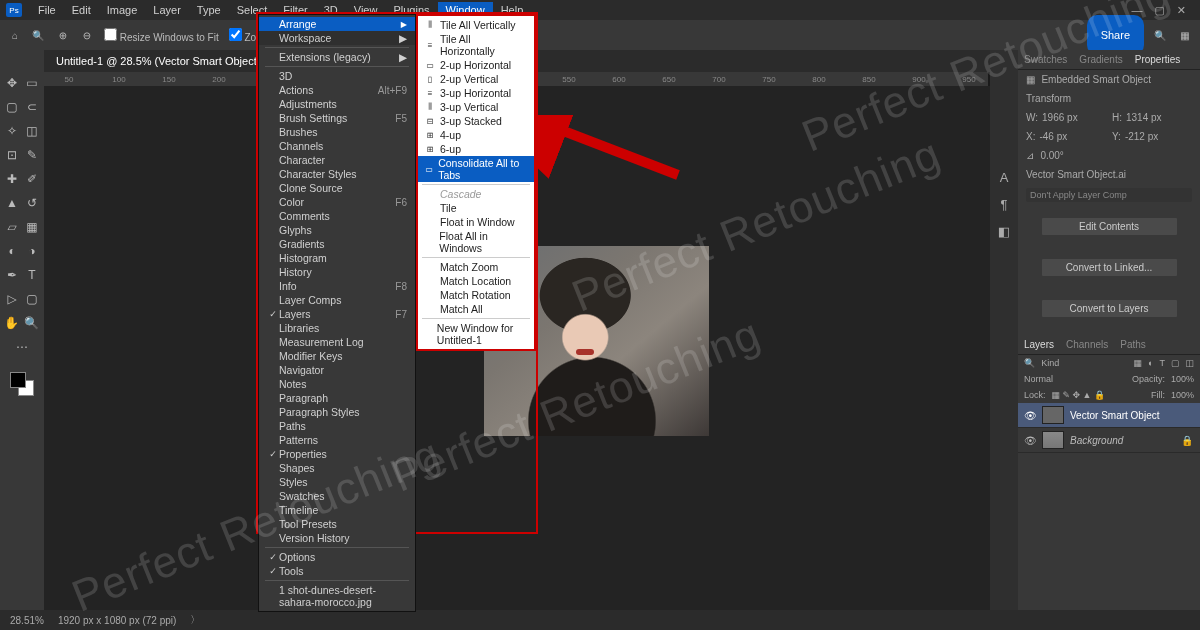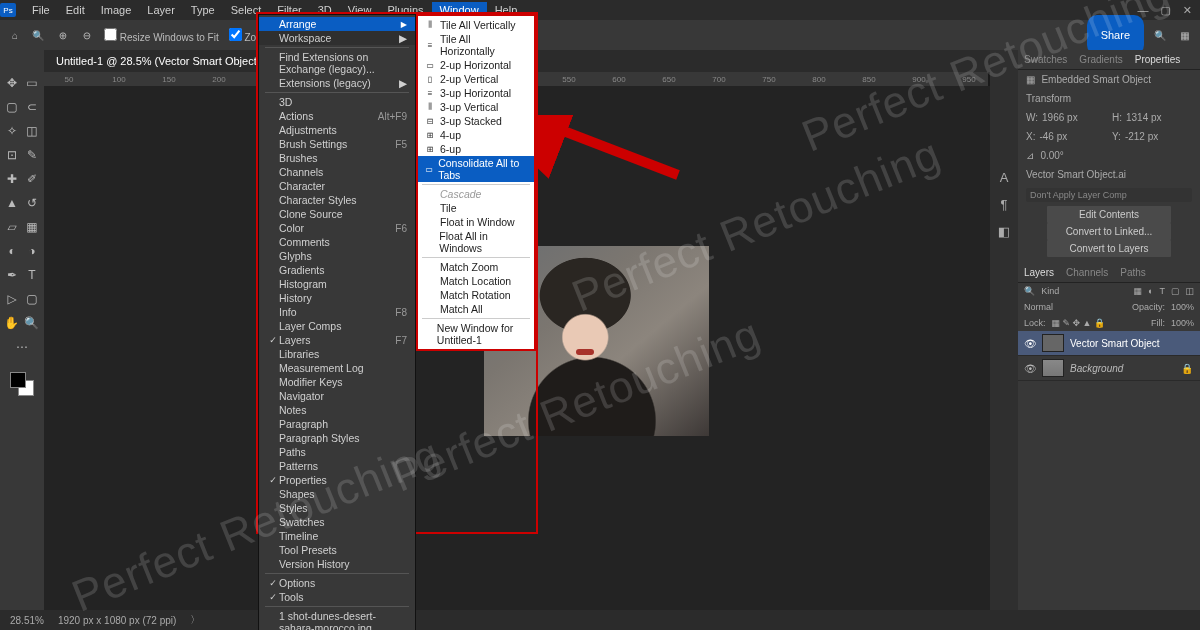--- a/index.html
+++ b/index.html
@@ -1,19 +1,19 @@
 <!DOCTYPE html>
 <html><head>
 <meta charset="utf-8">
 <style>
   * { margin: 0; padding: 0; box-sizing: border-box; font-family: "Segoe UI", Tahoma, sans-serif; }
   body { background: #1a1a1a; color: #ccc; width: 1200px; height: 630px; overflow: hidden; position: relative; font-size: 11px; }
 
   
-  .menubar { height: 20px; background: #2b2b2b; display: flex; align-items: center; padding: 0 0; gap: 2px; }
+  .menubar { height: 20px; background: #2b2b2b; display: flex; align-items: center; padding: 0 6px; gap: 2px; }
   .menubar .logo { width: 16px; height: 14px; background: #0a5dc2; border-radius: 2px; display: flex; align-items: center; justify-content: center; font-size: 8px; color: #fff; margin-right: 6px; }
   .menubar .mitem { padding: 2px 8px; font-size: 11px; color: #d0d0d0; cursor: pointer; }
   .menubar .mitem.open { background: #0a5dc2; color: #fff; }
   .win-controls { margin-left: auto; display: flex; gap: 12px; padding-right: 8px; }
   .win-controls span { font-size: 11px; color: #aaa; cursor: pointer; }
 
   
   .optionbar { height: 30px; background: #383838; display: flex; align-items: center; padding: 0 8px; gap: 10px; font-size: 10px; color: #bbb; }
   .optionbar .share { margin-left: auto; background: #0a5dc2; color: #fff; padding: 14px 14px; border-radius: 10px; font-size: 11px; }
   .optionbar .ic { width: 14px; height: 14px; display: inline-flex; align-items: center; justify-content: center; color: #bbb; }
@@ -73,21 +73,21 @@
   
   .rightcol { position: absolute; right: 0; top: 50px; width: 210px; bottom: 20px; display: flex; }
   .minitabs { width: 28px; background: #2f2f2f; display: flex; flex-direction: column; align-items: center; gap: 12px; padding-top: 120px; }
   .minitabs span { color: #aaa; font-size: 13px; }
   .panels { flex: 1; background: #383838; display: flex; flex-direction: column; font-size: 10px; color: #bbb; }
   .panel-tabs { display: flex; height: 20px; align-items: center; border-bottom: 1px solid #222; }
   .panel-tabs span { padding: 3px 6px; font-size: 10px; color: #888; }
   .panel-tabs span.act { color: #ddd; }
   .proprow { display: flex; padding: 4px 8px; font-size: 10px; color: #aaa; gap: 6px; align-items: center; }
   .proprow .half { flex:1; display:flex; gap:4px; align-items:center; }
-  .propbtn { display: block; margin: 0 auto; width: 124px; text-align: center; padding: 3px 0; background: #4a4a4a; border-radius: 1px; font-size: 10px; color: #ccc; }
+  .propbtn { display: block; margin: 12px auto; width: 135px; text-align: center; padding: 3px 0; background: #4a4a4a; border-radius: 1px; font-size: 10px; color: #ccc; }
   .dimfield { background:#333; padding:2px 4px; border-radius:2px; color:#888; font-size:9px; flex:1; }
 
   .layers { flex: 1; display: flex; flex-direction: column; }
   .layerrow { display: flex; align-items: center; padding: 3px 6px; gap: 6px; border-bottom: 1px solid #2a2a2a; font-size: 10px; }
   .layerrow.sel { background: #4a5a7a; color: #fff; }
   .layerrow .eye { width: 12px; font-size: 10px; }
   .layerrow .thumb { width: 22px; height: 18px; background: #666; border: 1px solid #222; }
   .layerrow .thumb.bg { background: linear-gradient(#888,#777); }
   .layerrow .name { flex: 1; font-style: normal; }
   .layerrow .name.it { font-style: italic; }
@@ -232,24 +232,20 @@
       <span class="arrow">▶</span>
     </div>
     <div class="row sub">
       <span class="chk"></span>
       <span class="lab">Workspace</span>
       <span class="arrow">▶</span>
     </div>
     <div class="sep"></div>
     <div class="row">
       <span class="chk"></span>
-      <span class="lab">Find Extensions on Exchange (legacy)...</span>
-    </div>
-    <div class="row">
-      <span class="chk"></span>
       <span class="lab">Extensions (legacy)</span>
       <span class="arrow">▶</span>
     </div>
     <div class="sep"></div>
     <div class="row">
       <span class="chk"></span>
       <span class="lab">3D</span>
     </div>
     <div class="row">
       <span class="chk"></span>

